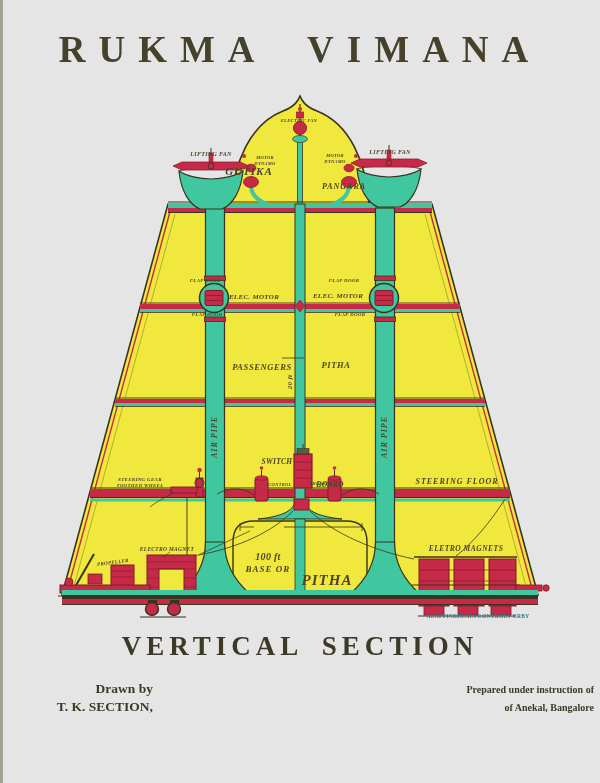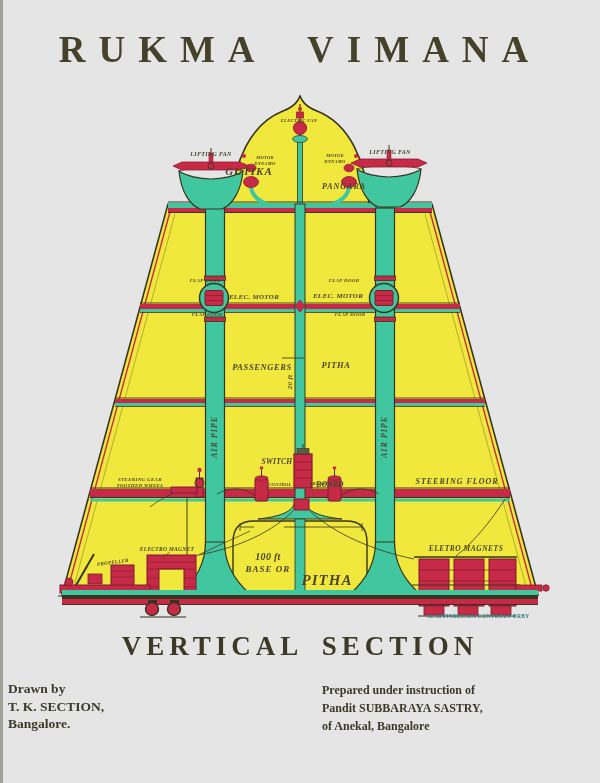--- a/index.html
+++ b/index.html
@@ -3,24 +3,24 @@
 <meta charset="utf-8">
 <style>
   html,body{margin:0;padding:0;background:#d8d4c4;}
   .page{position:relative;width:600px;height:783px;background:#e5e5e5;overflow:hidden;
         font-family:"Liberation Serif",serif;}
   .title{position:absolute;top:28px;left:0;width:100%;text-align:center;
          font-family:"Liberation Serif",serif;font-weight:600;font-size:37px;
          letter-spacing:13px;word-spacing:20px;color:#45412b;}
   .section-caption{position:absolute;top:631px;left:0;width:100%;text-align:center;
          font-weight:700;font-size:27px;letter-spacing:5px;word-spacing:8px;color:#3c3a26;}
-  .credits-left{position:absolute;left:8px;top:680px;width:145px;text-align:left;
+  .credits-left{position:absolute;left:8px;top:680px;width:145px;text-align:right;
          font-weight:700;font-size:13.5px;line-height:17.5px;color:#3c3a26;}
-  .credits-right{position:absolute;left:322px;top:681px;width:272px;text-align:left;
-         font-weight:700;font-size:12px;line-height:18px;color:#3c3a26;}
+  .credits-right{position:absolute;left:322px;top:681px;width:272px;text-align:right;
+         font-weight:700;font-size:10px;line-height:18px;color:#3c3a26;}
   svg.draw{position:absolute;left:0;top:0;}
   .lbl{position:absolute;transform:translate(-50%,-50%);
        font-family:"Liberation Serif",serif;font-style:italic;font-weight:700;
        font-size:6px;color:#4b452a;white-space:pre-line;text-align:center;
        letter-spacing:.3px;line-height:1.25;}
   .rot90{transform:translate(-50%,-50%) rotate(-90deg);}
   .tilt{transform:translate(-50%,-50%) rotate(-8deg);}
   .edge{position:absolute;left:0;top:0;width:3px;height:783px;background:#5e6148;opacity:.5;}
 </style>
 </head>
@@ -255,21 +255,19 @@
   <div class="lbl" style="left:268px;top:570px;font-size:9px;letter-spacing:1px">BASE OR</div>
   <div class="lbl" style="left:327px;top:580px;font-size:15px;letter-spacing:1px">PITHA</div>
   <div class="lbl" style="left:466px;top:549px;font-size:7.5px;letter-spacing:.5px">ELETRO MAGNETS</div>
   <div class="lbl" style="left:478px;top:616px;font-size:5.5px;color:#2f7b82;font-style:normal">ALAFFINDELAIA CONTROLS-ERBY</div>
 
   <div class="section-caption">VERTICAL SECTION</div>
 
   <div class="credits-left">
     <div>Drawn by</div>
     <div>T. K. SECTION,</div>
-    <div>Bangalore.</div>
   </div>
 
   <div class="credits-right">
     <div>Prepared under instruction of</div>
-    <div>Pandit SUBBARAYA SASTRY,</div>
     <div>of Anekal, Bangalore</div>
   </div>
 </div>
 
 </body></html>

